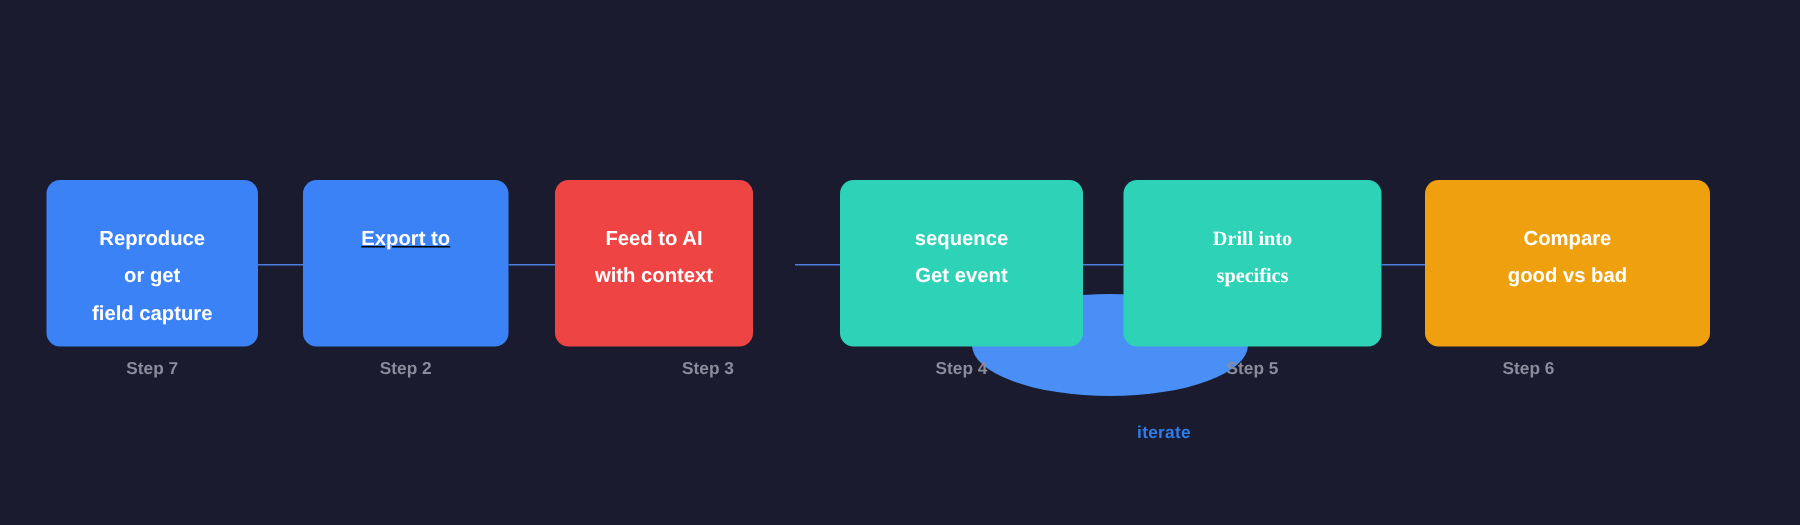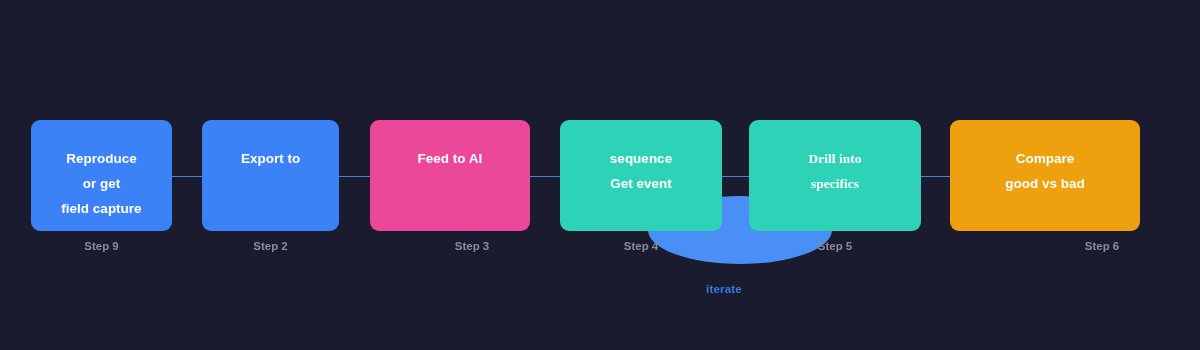--- a/index.html
+++ b/index.html
@@ -27,21 +27,21 @@
     left: 648px;
     top: 196px;
     width: 184px;
     height: 68px;
     border-radius: 50%;
     background: #4a8ff5;
     z-index: 1;
   }
   .loop-label {
     position: absolute;
-    left: 632px;
+    left: 684px;
     top: 283px;
     width: 184px;
     text-align: center;
     color: #2f7ceb;
     font-size: 11.5px;
     font-weight: bold;
     letter-spacing: 0.2px;
     z-index: 4;
   }
 
@@ -101,39 +101,40 @@
       <div class="connector" style="left: 722px; width: 27px; background: rgb(74, 127, 224);"></div>
       <div class="connector" style="left: 921px; width: 29px; background: rgb(74, 127, 224);"></div>
     </div>
 
   <div id="steps-host">
       <div class="step lines-3" style="left: 31px; width: 141px; background: rgb(59, 130, 246);">
         <span class="line">Reproduce</span>
         <span class="line">or get</span>
         <span class="line">field capture</span>
       </div>
-      <div class="step-label" style="left: 31px; width: 141px; color: rgb(139, 139, 155);">Step 9</div>
-      <div class="step lines-2" style="left: 202px; width: 137px; background: rgb(59, 130, 246);">
+      <div class="step-label" style="left: 31px; width: 141px; color: rgb(139, 139, 155);">Step 7</div>
+      <div class="step lines-2" style="left: 202px; width: 137px; background: rgb(59, 130, 246); text-decoration: underline;">
         <span class="line">Export to</span>
       </div>
       <div class="step-label" style="left: 202px; width: 137px; color: rgb(139, 139, 155);">Step 2</div>
-      <div class="step lines-2" style="left: 370px; width: 160px; background: #ec4899;">
+      <div class="step lines-2" style="left: 370px; width: 132px; background: #ef4444;">
         <span class="line">Feed to AI</span>
+        <span class="line">with context</span>
       </div>
       <div class="step-label" style="left: 392px; width: 160px; color: rgb(139, 139, 155);">Step 3</div>
       <div class="step lines-2" style="left: 560px; width: 162px; background: rgb(46, 211, 183);">
         <span class="line">sequence</span>
         <span class="line">Get event</span>
       </div>
       <div class="step-label" style="left: 560px; width: 162px; color: rgb(139, 139, 155);">Step 4</div>
       <div class="step lines-2" style="left: 749px; width: 172px; background: rgb(46, 211, 183); font-family: Liberation Serif, serif;">
         <span class="line">Drill into</span>
         <span class="line">specifics</span>
       </div>
       <div class="step-label" style="left: 749px; width: 172px; color: rgb(139, 139, 155);">Step 5</div>
       <div class="step lines-2" style="left: 950px; width: 190px; background: rgb(239, 160, 15);">
         <span class="line">Compare</span>
         <span class="line">good vs bad</span>
       </div>
-      <div class="step-label" style="left: 1007px; width: 190px; color: rgb(139, 139, 155);">Step 6</div>
+      <div class="step-label" style="left: 924px; width: 190px; color: rgb(139, 139, 155);">Step 6</div>
     </div>
 
 </div>
 
 </body></html>

